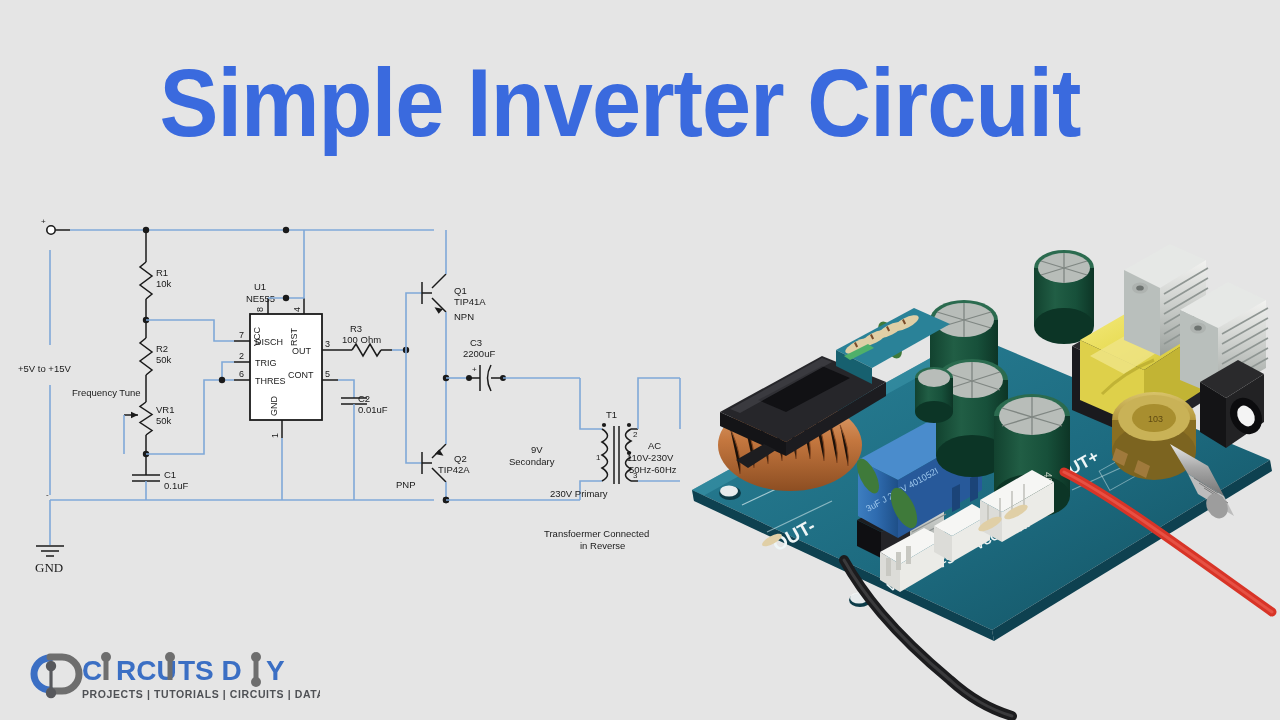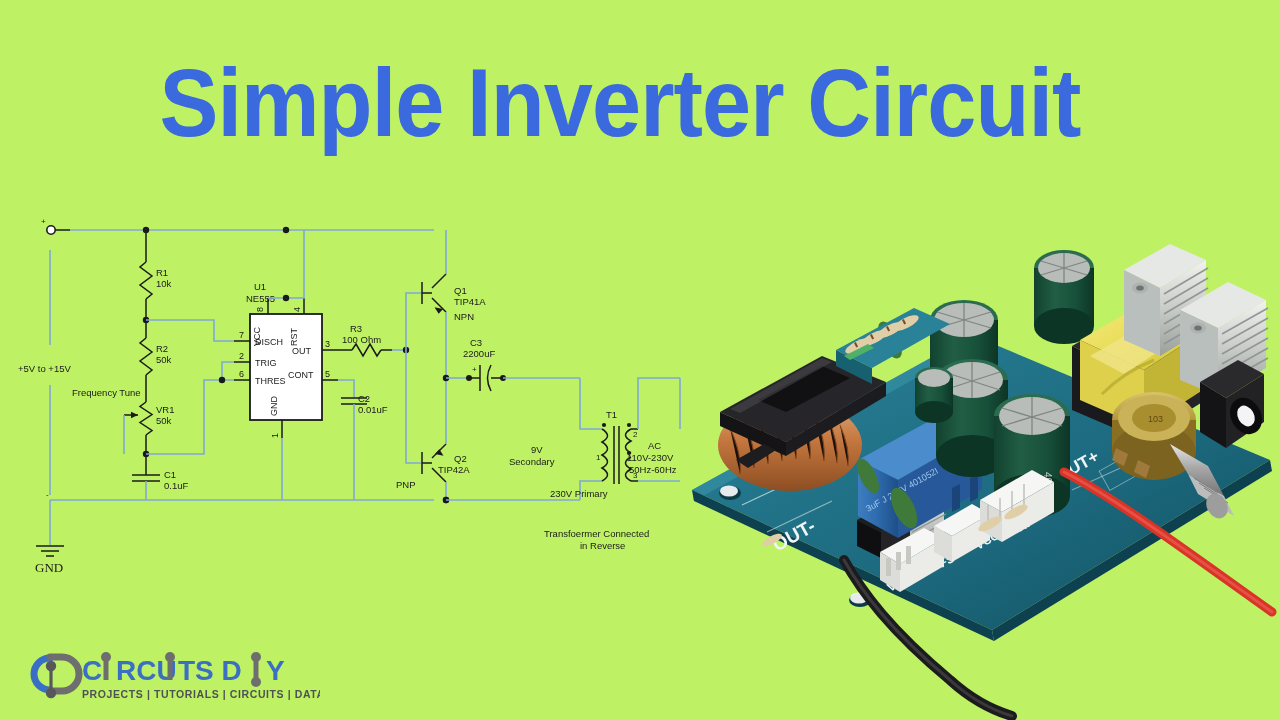--- a/index.html
+++ b/index.html
@@ -1,18 +1,18 @@
 <!DOCTYPE html>
 <html><head>
 <meta charset="utf-8">
 <title>Simple Inverter Circuit</title>
 <style>
   html,body{margin:0;padding:0;background:#ffffff;}
   body{width:1280px;height:720px;overflow:hidden;font-family:"Liberation Sans",sans-serif;}
-  #page{position:relative;width:1280px;height:720px;background:#bef264;}
+  #page{position:relative;width:1280px;height:720px;background:#e5e5e5;}
 
   
   #title{
     position:absolute;left:0;top:48px;width:1240px;
     text-align:center;
     font-family:"Liberation Sans",sans-serif;
     font-size:96px;font-weight:bold;
     letter-spacing:-1px;
     color:#3a6ade;
     transform:scaleX(0.92);

